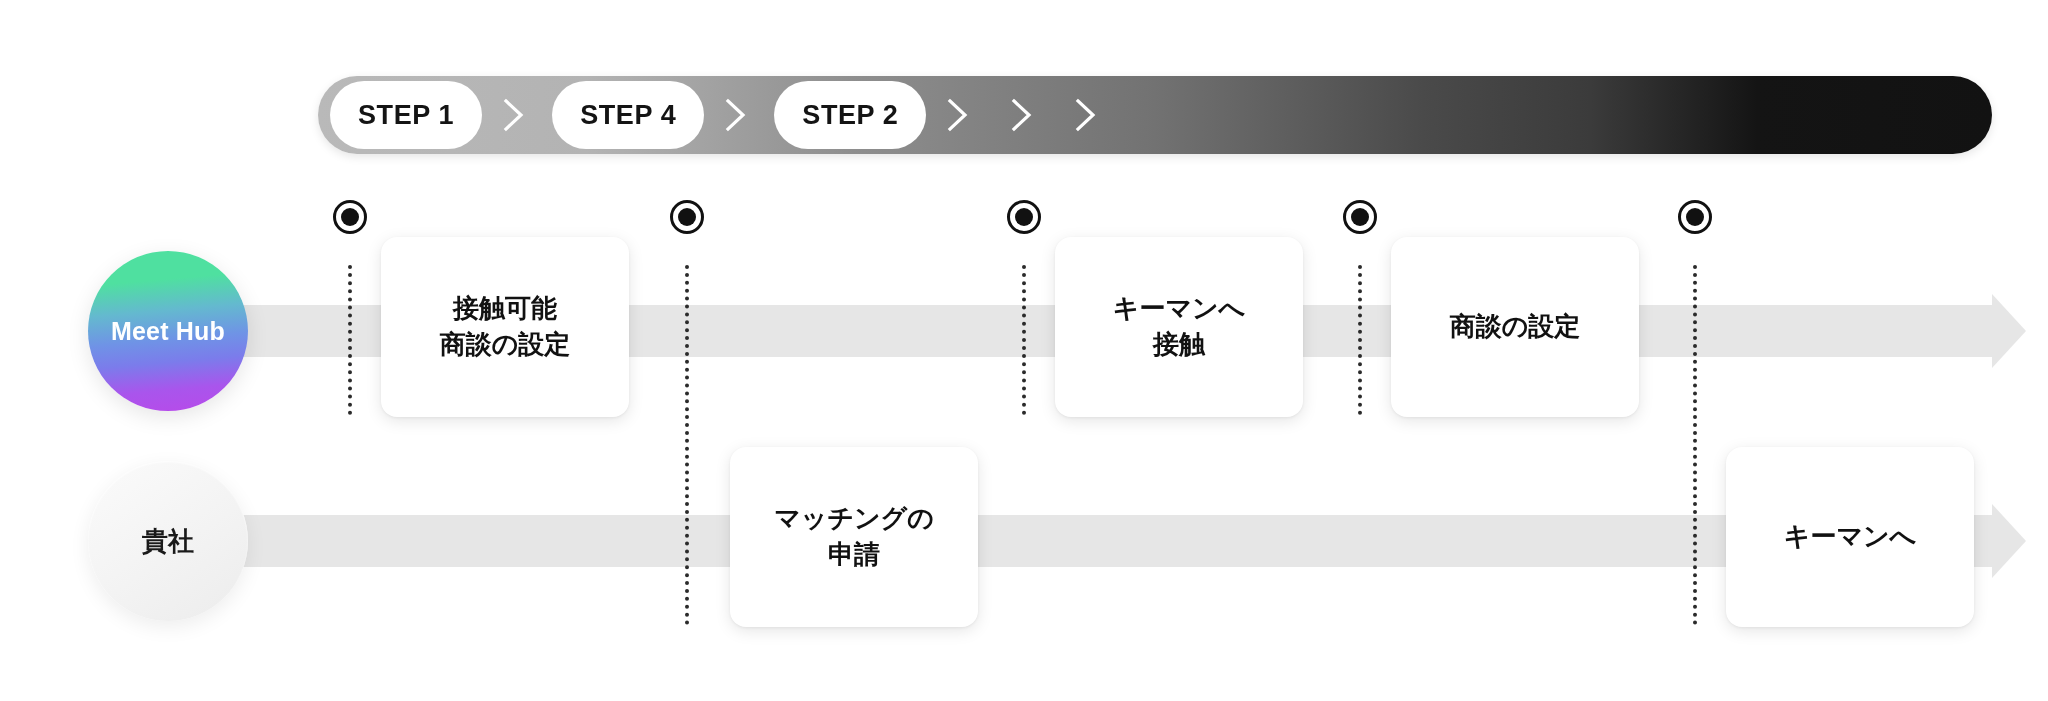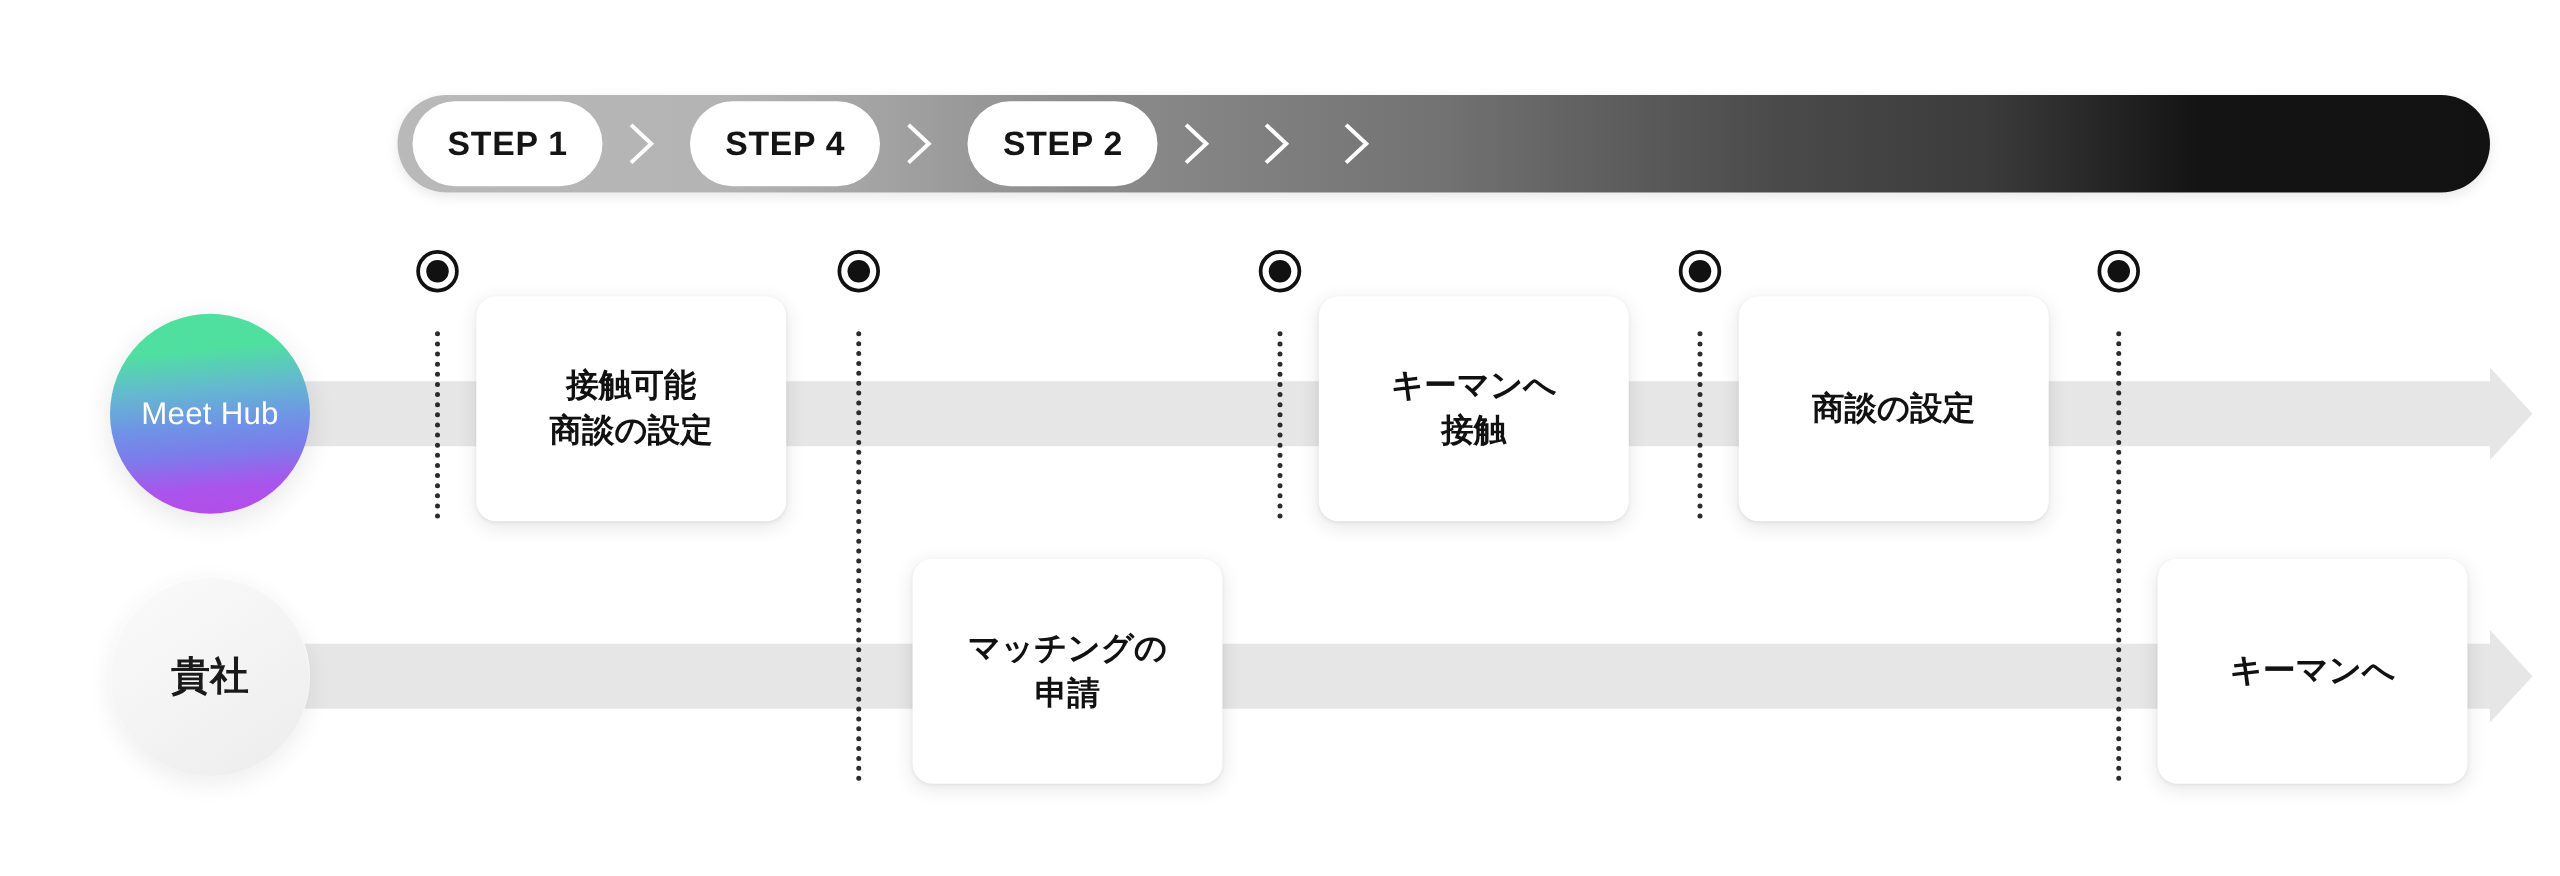--- a/index.html
+++ b/index.html
@@ -105,32 +105,32 @@
         #64b9cf 38%,
         #6f93e6 55%,
         #7b7ceb 68%,
         #a955ec 84%,
         #b84ae9 100%);
     box-shadow:0 6px 22px rgba(0,0,0,0.10);
   }
   #role-meet-hub span{
     color:#ffffff;
     font-size:25px;
-    font-weight:400;
+    font-weight:700;
     letter-spacing:0.2px;
   }
   #role-client{
     left:88px; top:461px;
     width:160px;height:160px;
     background:linear-gradient(145deg,#fbfbfb 0%,#f3f3f3 55%,#ececec 100%);
     box-shadow:0 6px 20px rgba(0,0,0,0.07), inset 0 1px 2px rgba(255,255,255,0.9);
   }
   #role-client span{
     color:#1a1a1a;
-    font-size:31px;
+    font-size:26px;
     font-weight:700;
   }
 
   
   .marker{
     position:absolute;
     width:34px;height:34px;
     border-radius:50%;
     background:#ffffff;
     border:3px solid #111111;

